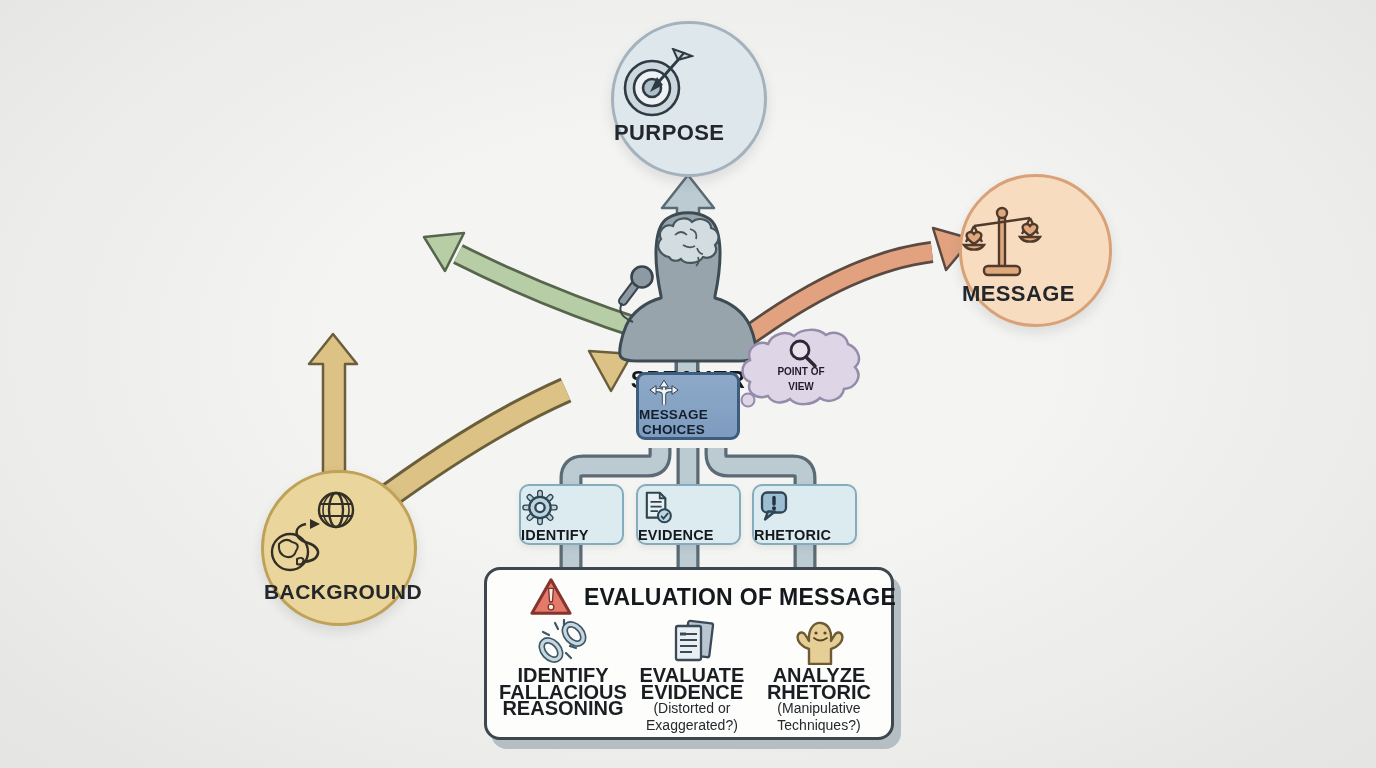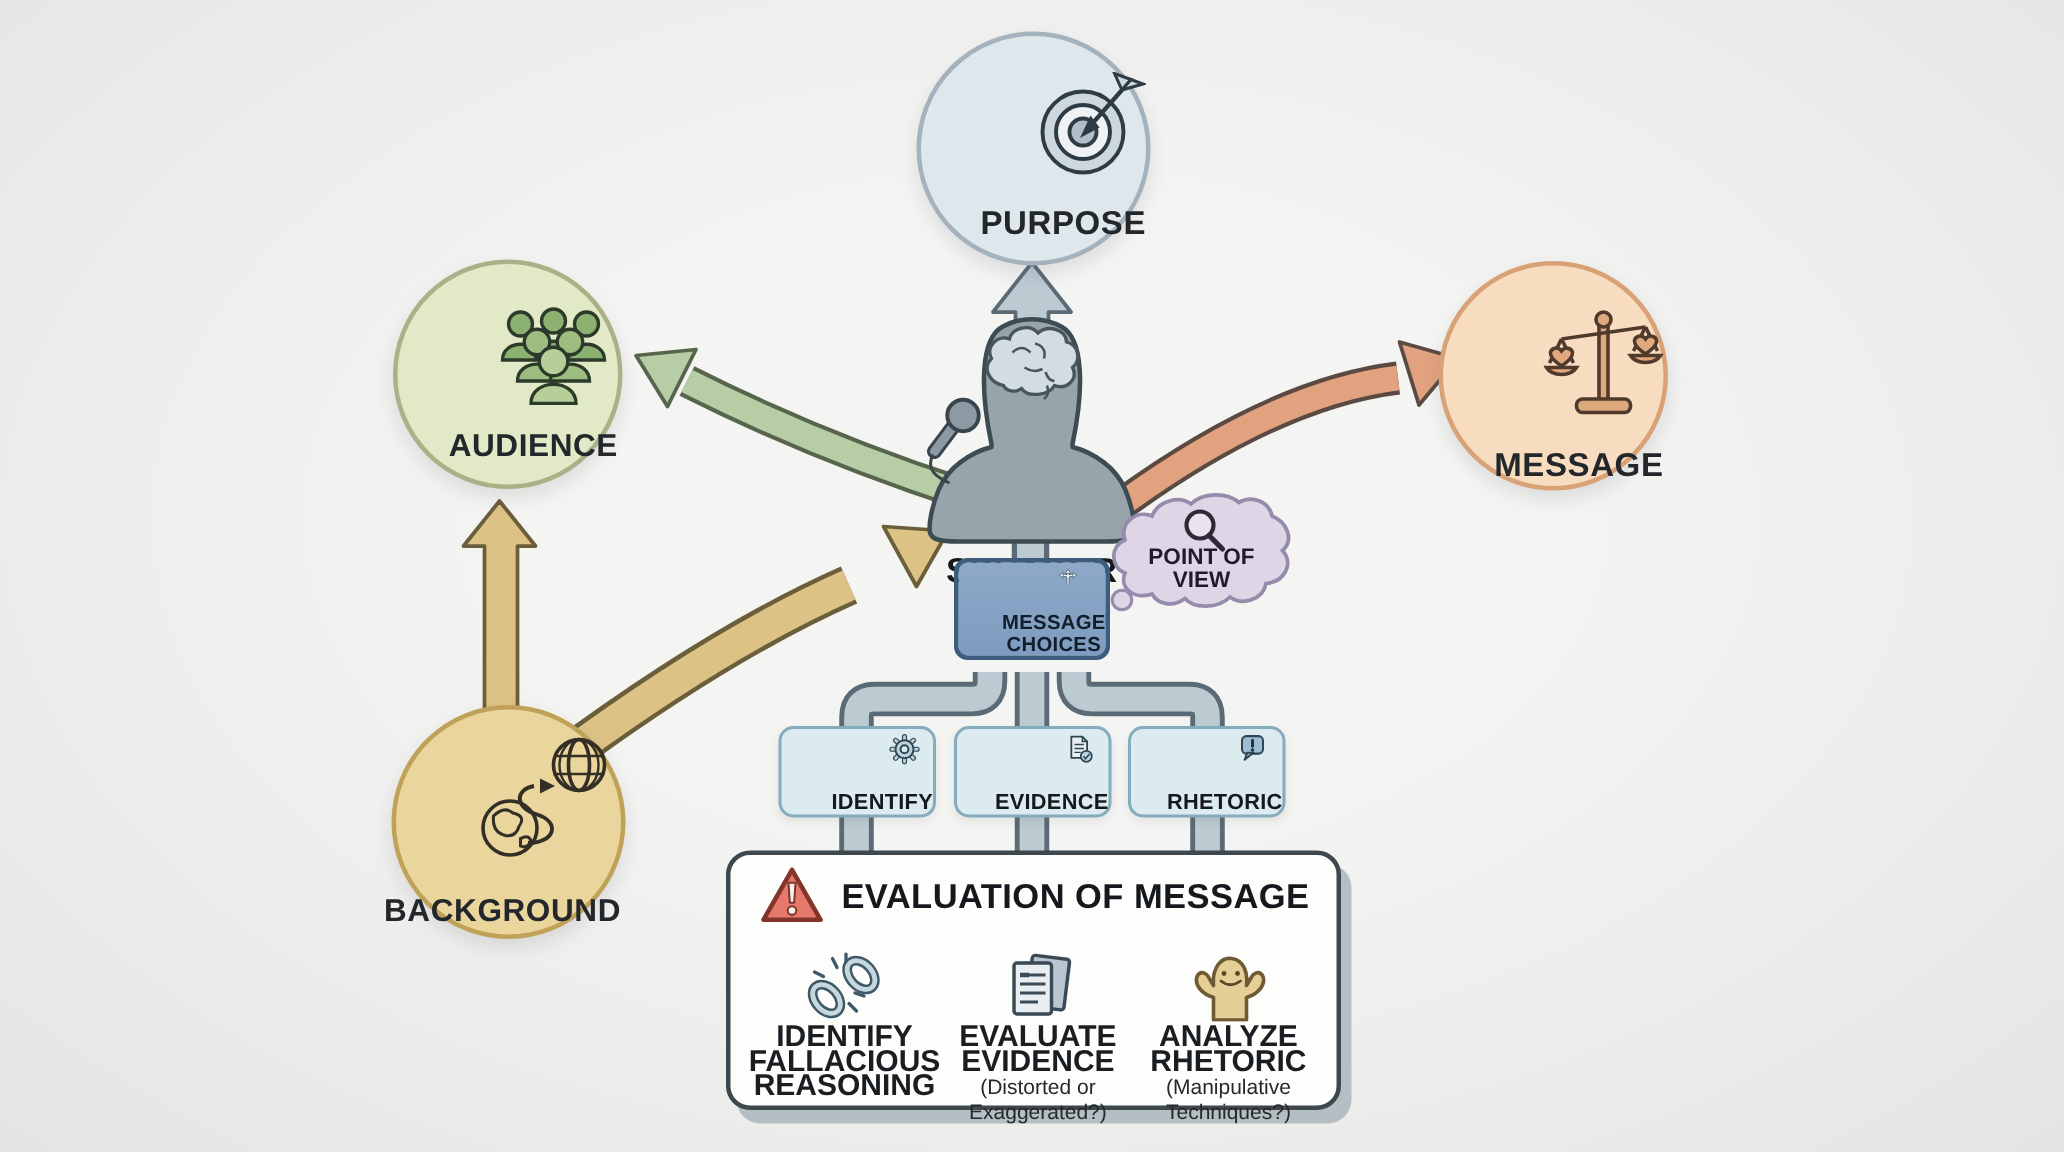--- a/index.html
+++ b/index.html
@@ -2,36 +2,36 @@
 <html><head>
 <meta charset="utf-8">
 <style>
   html,body{margin:0;padding:0;}
   .stage{
     position:relative;width:1376px;height:768px;overflow:hidden;
     background:radial-gradient(ellipse at 50% 45%, #f4f4f2 35%, #ecECEA 70%, #e4e4e2 100%);
     font-family:"Liberation Sans", sans-serif;color:#23272b;
   }
   .layer{position:absolute;left:0;top:0;}
-  .node{position:absolute;box-sizing:border-box;display:flex;flex-direction:column;align-items:flex-end;gap:16px;}
+  .node{position:absolute;box-sizing:border-box;display:flex;flex-direction:column;align-items:flex-start;}
   .circle{border-radius:50%;box-shadow:0 6px 12px rgba(80,88,94,.14);}
   .circle .lbl{font-weight:bold;letter-spacing:.4px;}
   .c-purpose{left:611px;top:21px;width:156px;height:156px;background:#dee7ec;border:3px solid #a3b2bc;padding-top:24px;}
   .c-audience{left:262px;top:173px;width:153px;height:153px;background:#e2e9c6;border:3px solid #a9b287;padding-top:28px;}
   .c-values{left:959px;top:174px;width:153px;height:153px;background:#f7dcc0;border:3px solid #d8a176;padding-top:26px;}
   .c-background{left:261px;top:470px;width:156px;height:156px;background:#ead69c;border:3px solid #bfa258;padding-top:15px;}
   .c-purpose .lbl,.c-values .lbl{font-size:22px;}
   .c-audience .lbl,.c-background .lbl{font-size:21px;}
   .speaker-wrap{left:593px;top:193px;width:190px;height:176px;}
   .speaker-lbl{position:absolute;left:0;top:130px;width:100%;text-align:center;font-size:23px;font-weight:bold;letter-spacing:.5px;color:#15191d;margin-top:44px;}
   .msgbox{left:636px;top:372px;width:104px;height:68px;background:linear-gradient(#8ea9c8,#7e9cc0);
     border:3px solid #3d5c7e;border-radius:9px;justify-content:flex-start;}
   .msgbox .txt{margin-top:1px;text-align:center;font-weight:bold;font-size:13.5px;line-height:15px;color:#121e2a;letter-spacing:.2px;}
   .bubble{left:738px;top:326px;width:126px;height:86px;}
-  .bubble .txt{position:absolute;left:0;top:38px;width:100%;text-align:center;font-weight:bold;font-size:15px;line-height:15px;color:#201b2b;}
+  .bubble .txt{position:absolute;left:0;top:38px;width:100%;text-align:center;font-weight:bold;font-size:10px;line-height:15px;color:#201b2b;}
   .subbox{top:484px;width:105px;height:61px;background:#dcebef;border:2.5px solid #85acbc;border-radius:10px;
     justify-content:flex-start;box-shadow:0 3px 6px rgba(80,88,94,.10);}
   .sb-reasoning{left:519px;} .sb-evidence{left:636px;} .sb-rhetoric{left:752px;}
   .subbox .lbl{font-size:14.5px;font-weight:bold;letter-spacing:.2px;color:#15191d;margin-top:1px;}
   .evalbox{left:484px;top:567px;width:410px;height:173px;background:#fdfdfc;border:3px solid #3e474d;border-radius:16px;
     box-shadow:7px 9px 0 #b5bec2;justify-content:flex-start;}
   .eval-head{display:flex;align-items:center;justify-content:center;gap:10px;margin-top:7px;width:100%;padding-left:23px;}
   .eval-title{font-size:23px;font-weight:bold;letter-spacing:.3px;color:#15191d;}
   .eval-cols{display:flex;justify-content:space-between;width:100%;box-sizing:border-box;padding:2px 10px 0 12px;}
   .eval-col{display:flex;flex-direction:column;align-items:center;text-align:center;}
@@ -101,39 +101,20 @@
       <circle cx="38" cy="40" r="18" fill="#eef2f4" stroke="#2f3b43" stroke-width="2.6"></circle>
       <circle cx="38" cy="40" r="9" fill="#aebfc9" stroke="#2f3b43" stroke-width="2.6"></circle>
       <line x1="64" y1="12" x2="41" y2="38" stroke="#2f3b43" stroke-width="2.8"></line>
       <path d="M36 44 L49 37 L43 29 Z" fill="#2f3b43"></path>
       <path d="M64 12 L59 1 L70 5 Z" fill="#ccd7de" stroke="#2f3b43" stroke-width="2"></path>
       <path d="M64 12 L78 8 L70 5 Z" fill="#ccd7de" stroke="#2f3b43" stroke-width="2"></path>
     </svg>
     <div class="lbl">PURPOSE</div>
   </div>
 
-  <div class="node circle c-audience">
-    <svg width="86" height="66" viewBox="0 0 86 66">
-      <g stroke="#2c3a2a" stroke-width="2.2">
-        <circle cx="21" cy="12" r="8" fill="#8cb271"></circle>
-          <path d="M9 36 C9 22 33 22 33 36 Z" fill="#8cb271"></path>
-        <circle cx="43" cy="10" r="8" fill="#8cb271"></circle>
-          <path d="M31 34 C31 20 55 20 55 34 Z" fill="#8cb271"></path>
-        <circle cx="65" cy="12" r="8" fill="#8cb271"></circle>
-          <path d="M53 36 C53 22 77 22 77 36 Z" fill="#8cb271"></path>
-        <circle cx="32" cy="24" r="8.5" fill="#9dbd80"></circle>
-          <path d="M19 50 C19 35 45 35 45 50 Z" fill="#9dbd80"></path>
-        <circle cx="54" cy="24" r="8.5" fill="#9dbd80"></circle>
-          <path d="M41 50 C41 35 67 35 67 50 Z" fill="#9dbd80"></path>
-        <circle cx="43" cy="37" r="9.5" fill="#b6cf9a"></circle>
-          <path d="M28 65 C28 48 58 48 58 65 Z" fill="#b6cf9a"></path>
-      </g>
-    </svg>
-    <div class="lbl">AUDIENCE</div>
-  </div>
 
   <div class="node circle c-values">
     <svg width="80" height="78" viewBox="0 0 80 78">
       <g stroke="#503a2c" stroke-width="2.4">
         <rect x="37" y="12" width="6" height="52" fill="#dca87c"></rect>
         <rect x="22" y="63" width="36" height="9" rx="4" fill="#dca87c"></rect>
         <line x1="12" y1="23" x2="68" y2="15"></line>
         <circle cx="40" cy="10" r="5" fill="#dca87c"></circle>
         <line x1="12" y1="23" x2="4" y2="39"></line>
           <line x1="12" y1="23" x2="20" y2="39"></line>

